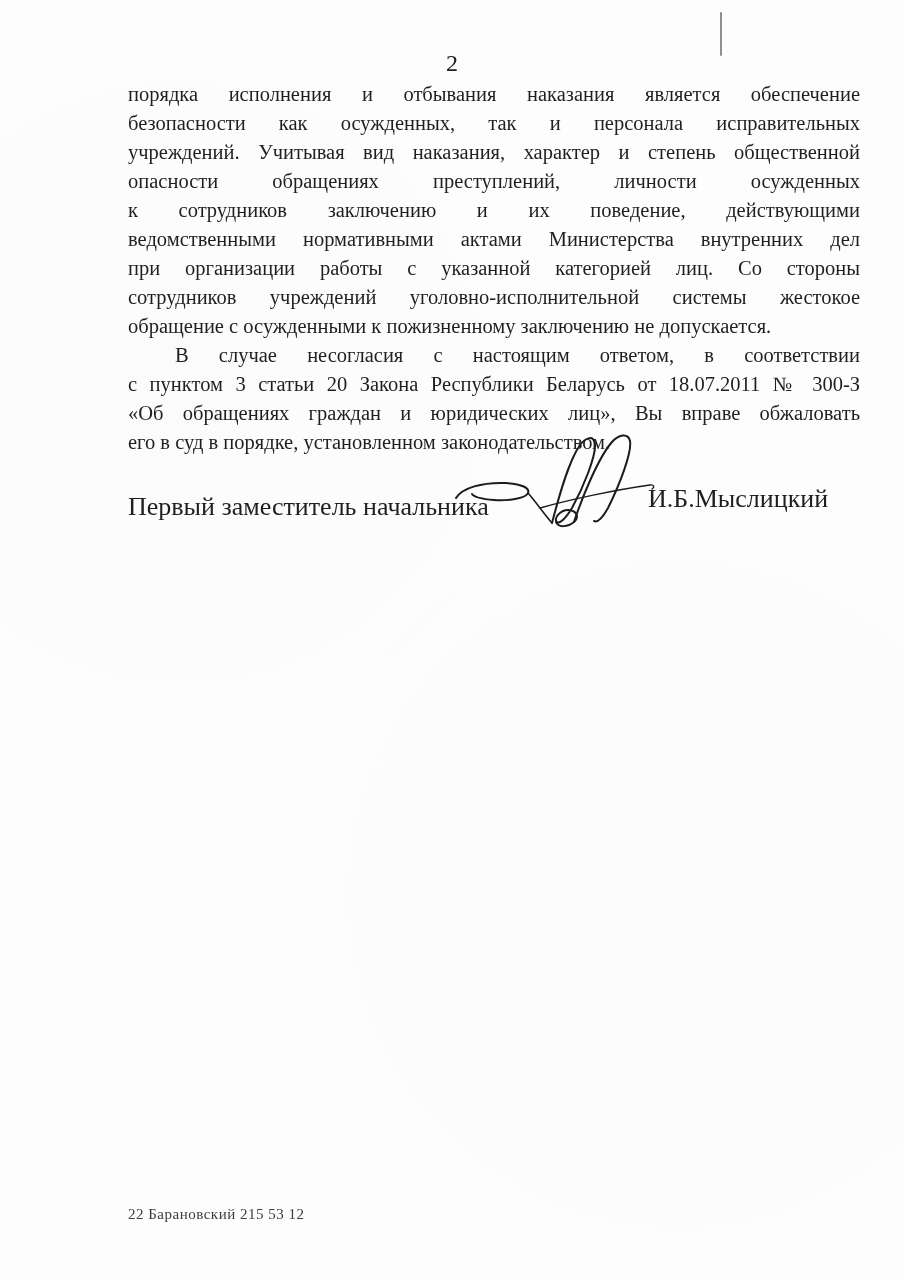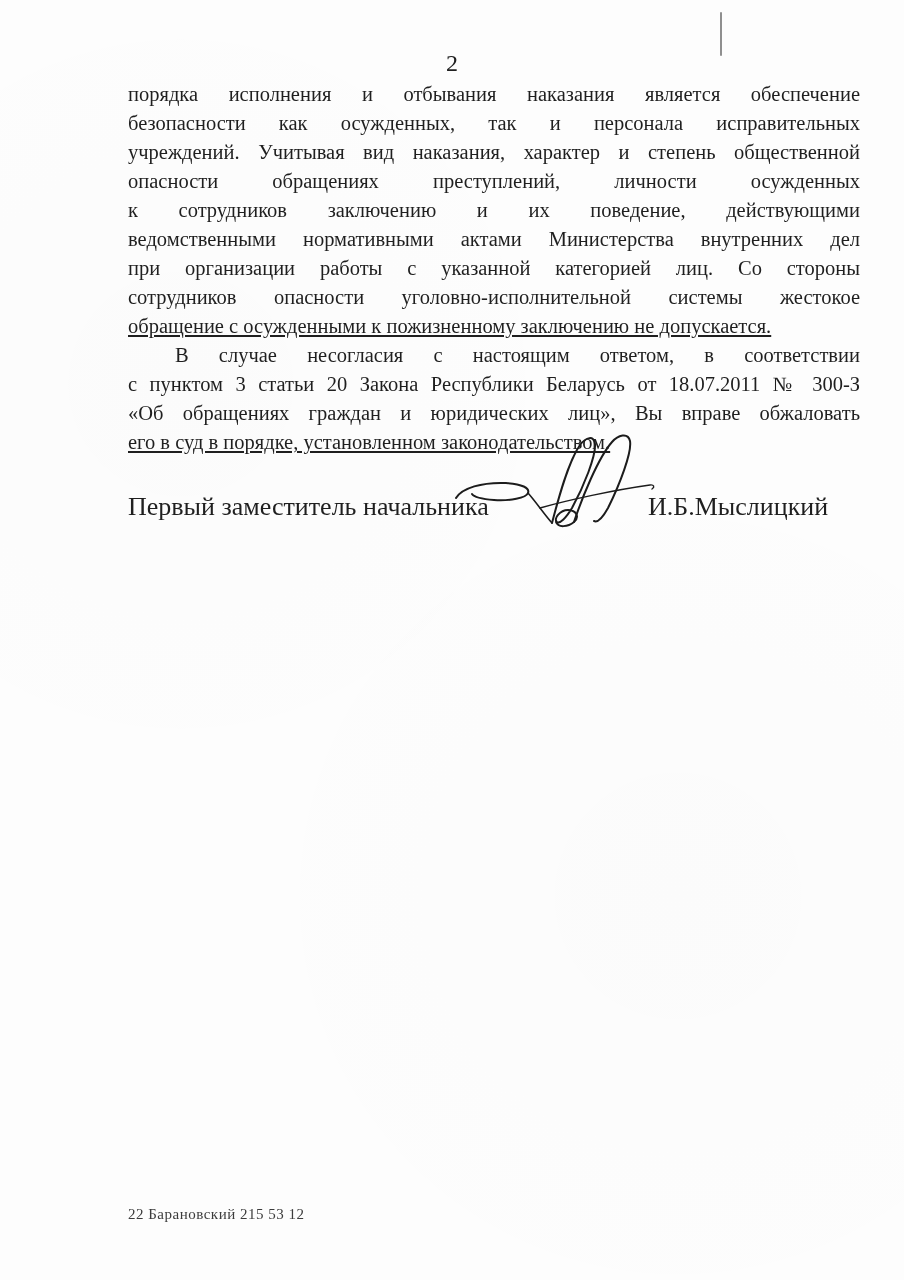--- a/index.html
+++ b/index.html
@@ -52,21 +52,20 @@
   .line {
     height: 29px;
     line-height: 29px;
     text-align: justify;
     text-align-last: justify;
     white-space: nowrap;
     overflow: hidden;
   }
   .line.last {
     text-align-last: left;
-    text-decoration: underline;
   }
   .line.indent {
     text-indent: 47px;
   }
   .signature-row {
     position: absolute;
     left: 128px;
     top: 478px;
     width: 732px;
     height: 60px;
@@ -74,21 +73,21 @@
   }
   .signature-title {
     position: absolute;
     left: 0;
     top: 14px;
     line-height: 29px;
   }
   .signature-name {
     position: absolute;
     left: 520px;
-    top: 14px;
+    top: 6px;
     line-height: 29px;
     font-family: Liberation Serif, serif;
   }
   .signature-svg {
     position: absolute;
     left: 448px;
     top: 428px;
     width: 212px;
     height: 112px;
   }
@@ -112,21 +111,21 @@
 
   <div class="body-text">
       <div class="paragraph">
         <div class="line">порядка исполнения и отбывания наказания является обеспечение</div>
         <div class="line">безопасности как осужденных, так и персонала исправительных</div>
         <div class="line">учреждений. Учитывая вид наказания, характер и степень общественной</div>
         <div class="line">опасности обращениях преступлений, личности осужденных</div>
         <div class="line">к сотрудников заключению и их поведение, действующими</div>
         <div class="line">ведомственными нормативными актами Министерства внутренних дел</div>
         <div class="line">при организации работы с указанной категорией лиц. Со стороны</div>
-        <div class="line">сотрудников опасности уголовно-исполнительной системы жестокое</div>
+        <div class="line">сотрудников учреждений уголовно-исполнительной системы жестокое</div>
         <div class="line last">обращение с осужденными к пожизненному заключению не допускается.</div>
       </div>
       <div class="paragraph">
         <div class="line indent">В случае несогласия с настоящим ответом, в соответствии</div>
         <div class="line">с пунктом 3 статьи 20 Закона Республики Беларусь от 18.07.2011 № 300-З</div>
         <div class="line">«Об обращениях граждан и юридических лиц», Вы вправе обжаловать</div>
         <div class="line last">его в суд в порядке, установленном законодательством.</div>
       </div>
     </div>
 

